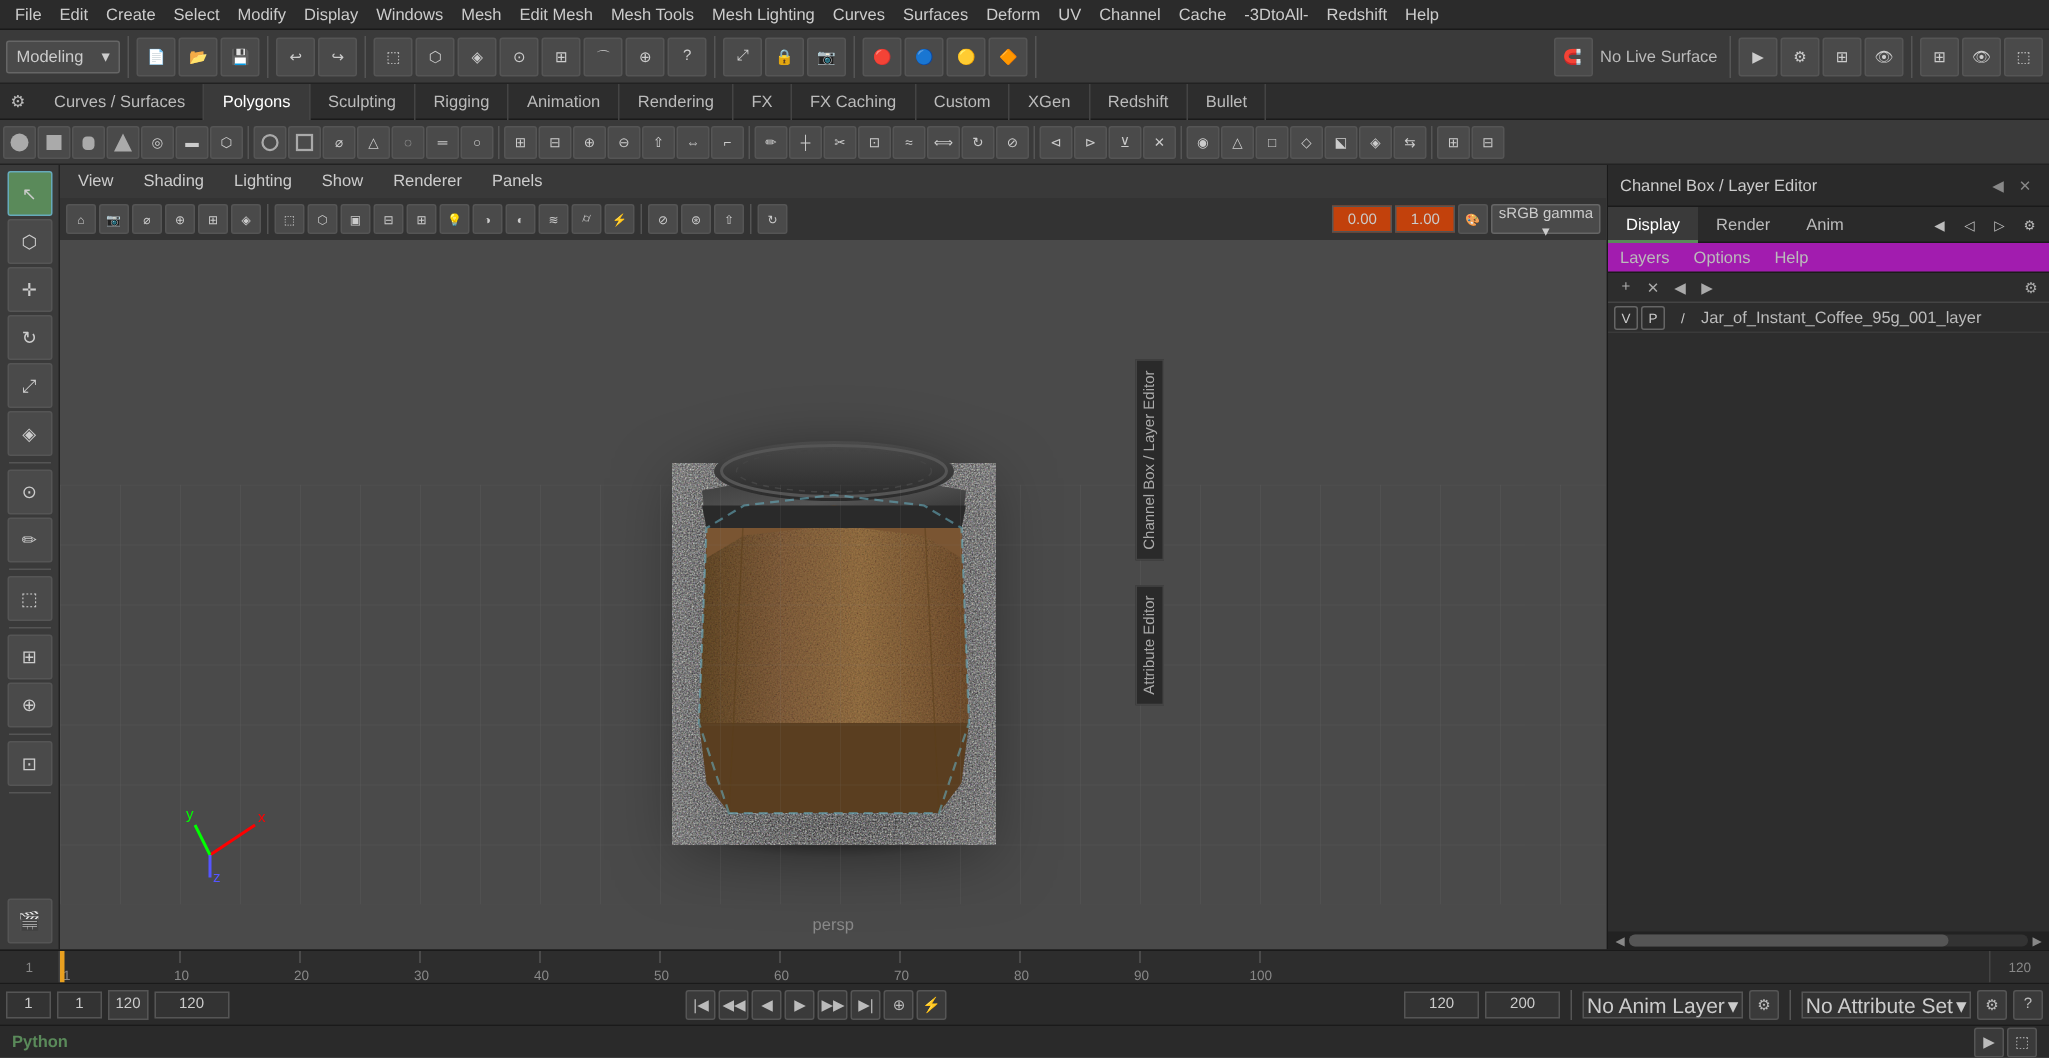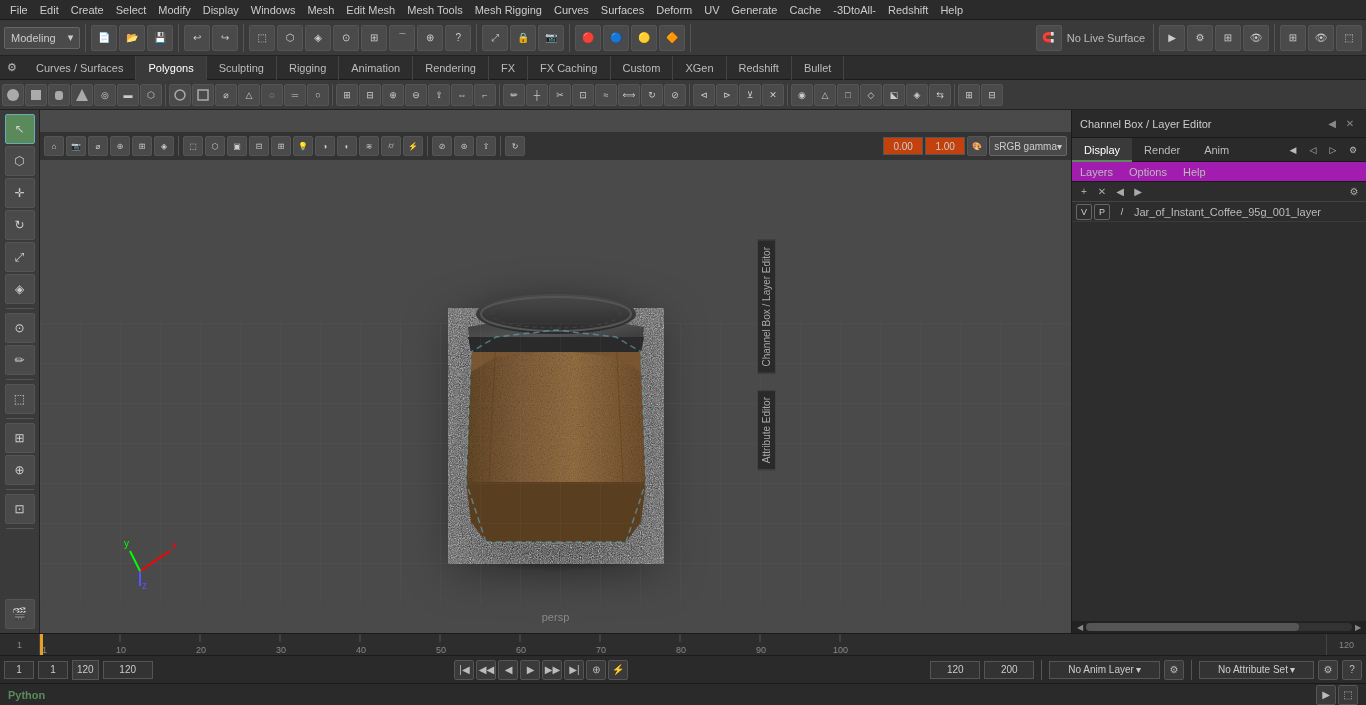--- a/index.html
+++ b/index.html
@@ -43,21 +43,21 @@
 
     
     #viewport-menu { position: absolute; top: 0; left: 0; right: 0; height: 22px; background: rgba(50,50,50,0.7); display: flex; align-items: center; padding: 0 4px; gap: 4px; z-index: 10; }
     .vp-menu-item { padding: 0 8px; height: 22px; line-height: 22px; cursor: pointer; color: #ccc; font-size: 11px; }
 
     
     #viewport-toolbar { position: absolute; top: 22px; left: 0; right: 0; height: 28px; background: rgba(45,45,45,0.8); display: flex; align-items: center; padding: 0 4px; gap: 2px; z-index: 10; }
     .vpt-btn { min-width: 20px; height: 20px; background: #4a4a4a; border: 1px solid #555; border-radius: 2px; cursor: pointer; display: flex; align-items: center; justify-content: center; font-size: 8px; color: #ccc; padding: 0 2px; }
     .vpt-input { width: 40px; height: 18px; background: #c2410c; border: 1px solid #555; color: #ccc; font-size: 10px; padding: 0 2px; text-align: center; }
     .vpt-sep { width: 1px; height: 20px; background: #555; margin: 0 2px; }
-    .vpt-dropdown { height: 20px; background: #4a4a4a; border: 1px solid #666; border-radius: 2px; color: #ccc; font-size: 10px; padding: 0 4px; cursor: pointer; display: flex; align-items: center; }
+    .vpt-dropdown { height: 20px; background: #4a4a4a; border: 1px solid #666; border-radius: 2px; color: #ccc; font-size: 10px; padding: 0 4px; cursor: pointer; display: flex; align-items: center; flex-direction: column; }
 
     
     #model-container { position: absolute; top: 50px; left: 0; right: 0; bottom: 30px; display: flex; align-items: center; justify-content: center; }
 
     
     #right-panel { width: 295px; background: #2d2d2d; border-left: 1px solid #1a1a1a; display: flex; flex-direction: column; }
     #right-panel-header { height: 28px; background: #2a2a2a; display: flex; align-items: center; padding: 0 8px; border-bottom: 1px solid #1a1a1a; justify-content: space-between; }
     .rp-header-btn { width: 16px; height: 16px; cursor: pointer; color: #888; display: flex; align-items: center; justify-content: center; font-size: 10px; }
 
     
@@ -86,21 +86,21 @@
 
     
     #timeline { height: 22px; background: #2d2d2d; display: flex; align-items: center; border-top: 1px solid #1a1a1a; position: relative; overflow: hidden; }
 
     
     #status-bar { height: 28px; background: #2a2a2a; display: flex; align-items: center; border-top: 1px solid #1a1a1a; padding: 0 4px; gap: 4px; }
     .sb-input { width: 30px; height: 18px; background: #333; border: 1px solid #555; color: #ccc; font-size: 10px; text-align: center; }
     .sb-btn { width: 20px; height: 20px; cursor: pointer; display: flex; align-items: center; justify-content: center; font-size: 10px; color: #bbb; background: #3a3a3a; border: 1px solid #555; border-radius: 2px; }
     .sb-input-wide { width: 50px; height: 18px; background: #333; border: 1px solid #555; color: #ccc; font-size: 10px; text-align: center; }
     .sb-sep { width: 1px; height: 20px; background: #555; margin: 0 3px; }
-    .sb-dropdown { height: 18px; background: #333; border: 1px solid #555; color: #ccc; font-size: 10px; padding: 0 18px; display: flex; align-items: center; gap: 2px; cursor: pointer; }
+    .sb-dropdown { height: 18px; background: #333; border: 1px solid #555; color: #ccc; font-size: 14px; padding: 0 2px; display: flex; align-items: center; gap: 2px; cursor: pointer; }
 
     
     #python-bar { height: 22px; background: #2a2a2a; display: flex; align-items: center; border-top: 1px solid #1a1a1a; padding: 0 8px; }
 
     
     .br-btn { width: 18px; height: 18px; cursor: pointer; display: flex; align-items: center; justify-content: center; font-size: 9px; color: #bbb; }
 
     
     .modeling-dropdown { display: flex; align-items: center; gap: 12px; background: #4a4a4a; border: 1px solid #666; height: 22px; padding: 0 6px; border-radius: 2px; cursor: pointer; font-size: 11px; color: #ccc; }
 
@@ -124,26 +124,26 @@
   <div class="menu-item">File</div>
   <div class="menu-item">Edit</div>
   <div class="menu-item">Create</div>
   <div class="menu-item">Select</div>
   <div class="menu-item">Modify</div>
   <div class="menu-item">Display</div>
   <div class="menu-item">Windows</div>
   <div class="menu-item">Mesh</div>
   <div class="menu-item">Edit Mesh</div>
   <div class="menu-item">Mesh Tools</div>
-  <div class="menu-item">Mesh Rigging</div>
+  <div class="menu-item">Mesh Lighting</div>
   <div class="menu-item">Curves</div>
   <div class="menu-item">Surfaces</div>
   <div class="menu-item">Deform</div>
   <div class="menu-item">UV</div>
-  <div class="menu-item">Generate</div>
+  <div class="menu-item">Channel</div>
   <div class="menu-item">Cache</div>
   <div class="menu-item">-3DtoAll-</div>
   <div class="menu-item">Redshift</div>
   <div class="menu-item">Help</div>
 </div>
 
 <div id="toolbar1">
   <div class="modeling-dropdown">
     <span>Modeling</span>
     <span>▾</span>
@@ -307,20 +307,28 @@
     <div class="lt-sep"></div>
     <div class="lt-btn">⊡</div>
     <div class="lt-sep"></div>
 
     <div style="flex:1"></div>
     <div class="lt-btn">🎬</div>
   </div>
 
   <div id="viewport" class="vp-bg">
 
+    <div id="viewport-menu">
+      <div class="vp-menu-item">View</div>
+      <div class="vp-menu-item">Shading</div>
+      <div class="vp-menu-item">Lighting</div>
+      <div class="vp-menu-item">Show</div>
+      <div class="vp-menu-item">Renderer</div>
+      <div class="vp-menu-item">Panels</div>
+    </div>
 
     <div id="viewport-toolbar">
 
       <div class="vpt-btn">⌂</div>
       <div class="vpt-btn">📷</div>
       <div class="vpt-btn">⌀</div>
       <div class="vpt-btn">⊕</div>
       <div class="vpt-btn">⊞</div>
       <div class="vpt-btn">◈</div>
       <div class="vpt-sep"></div>

